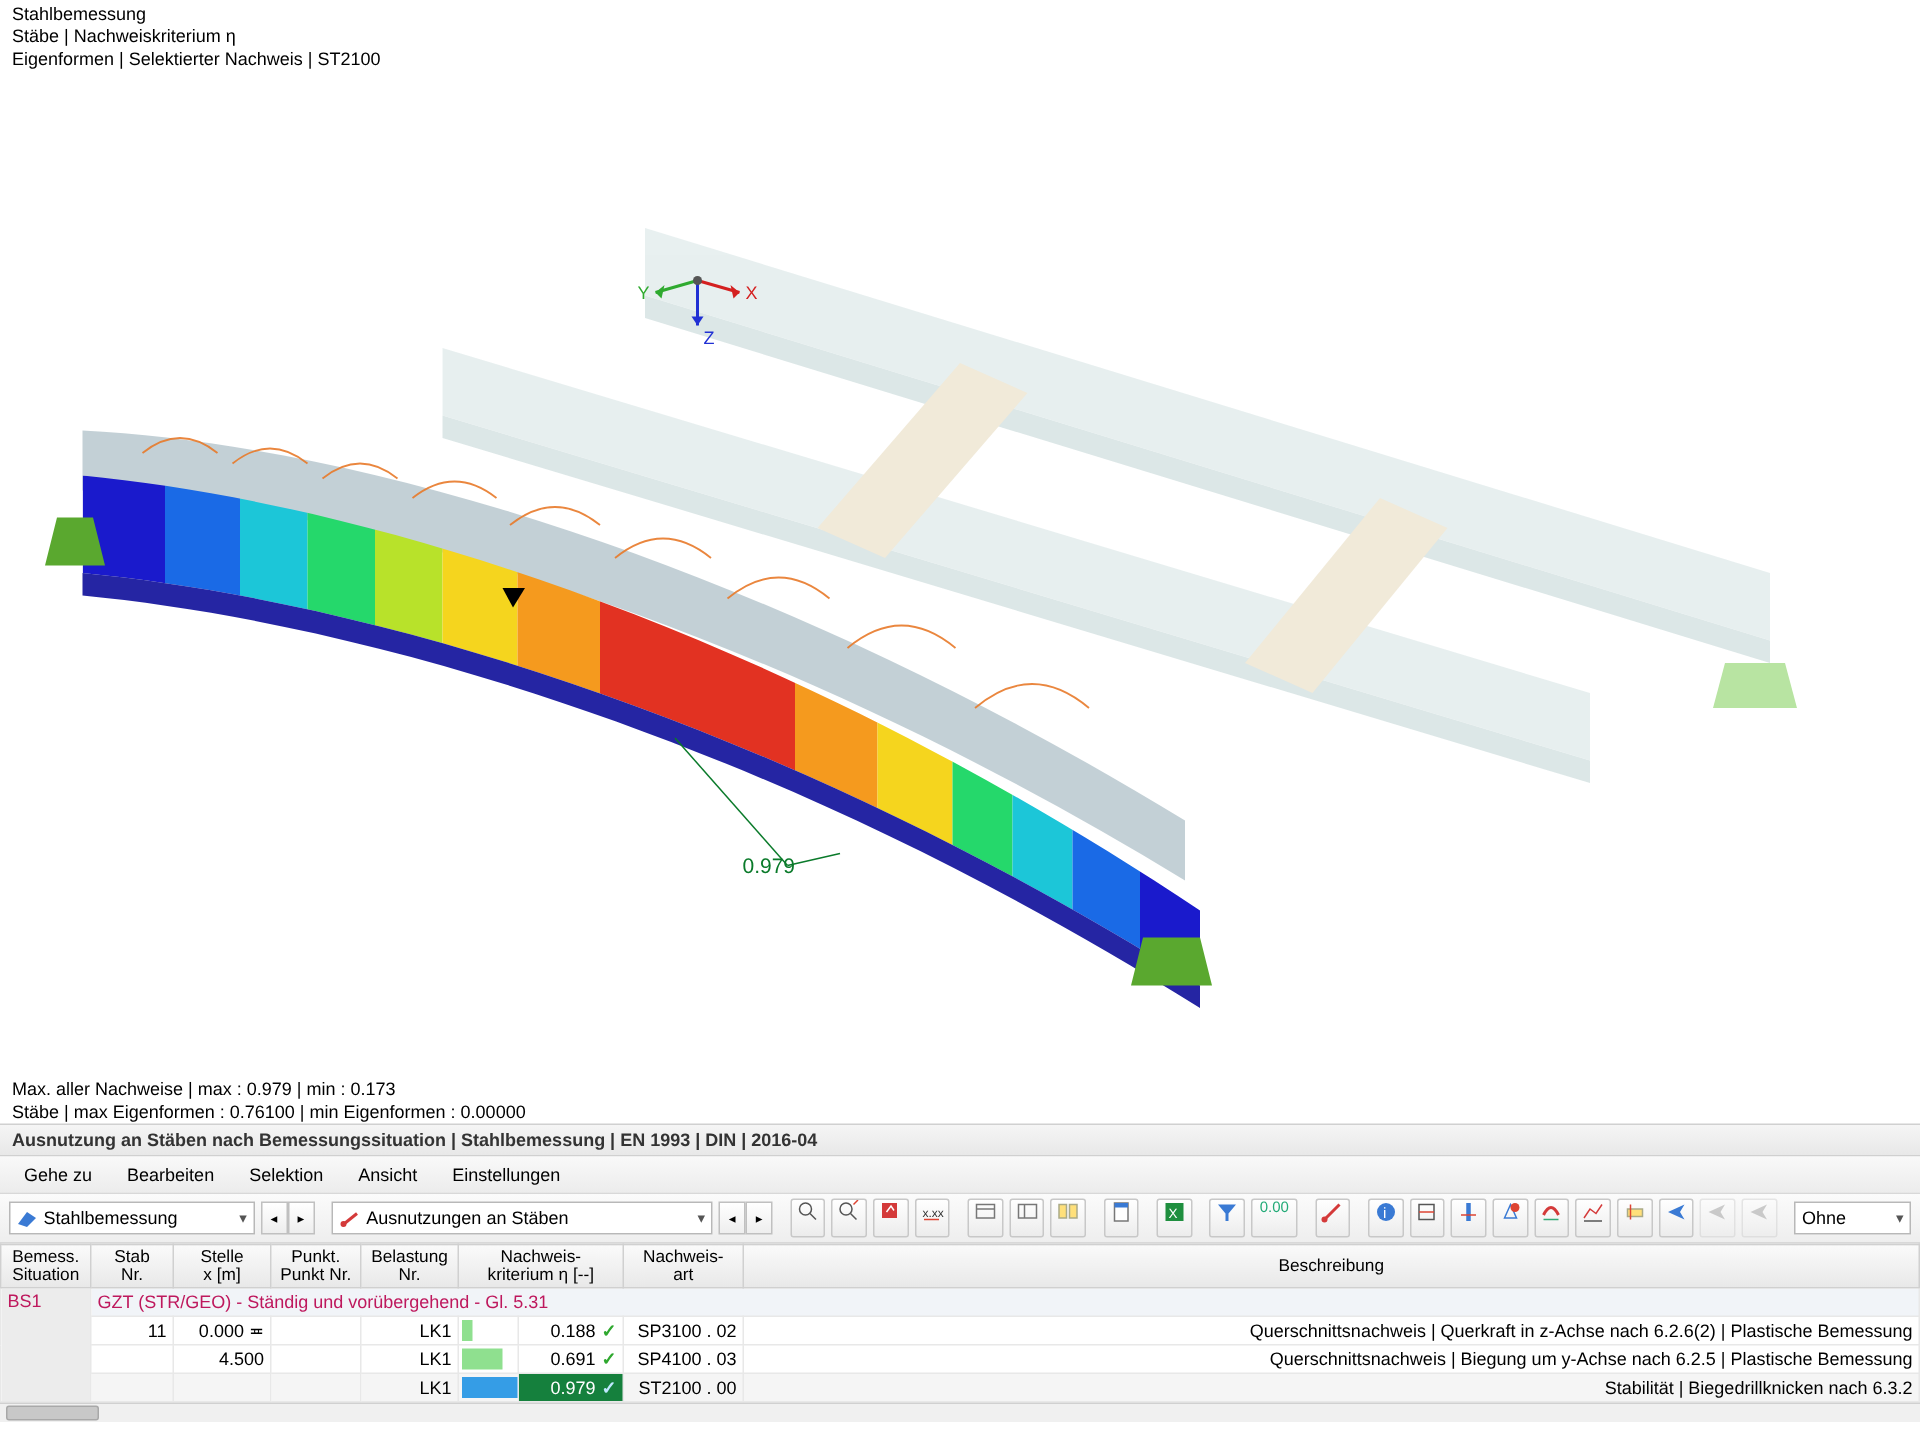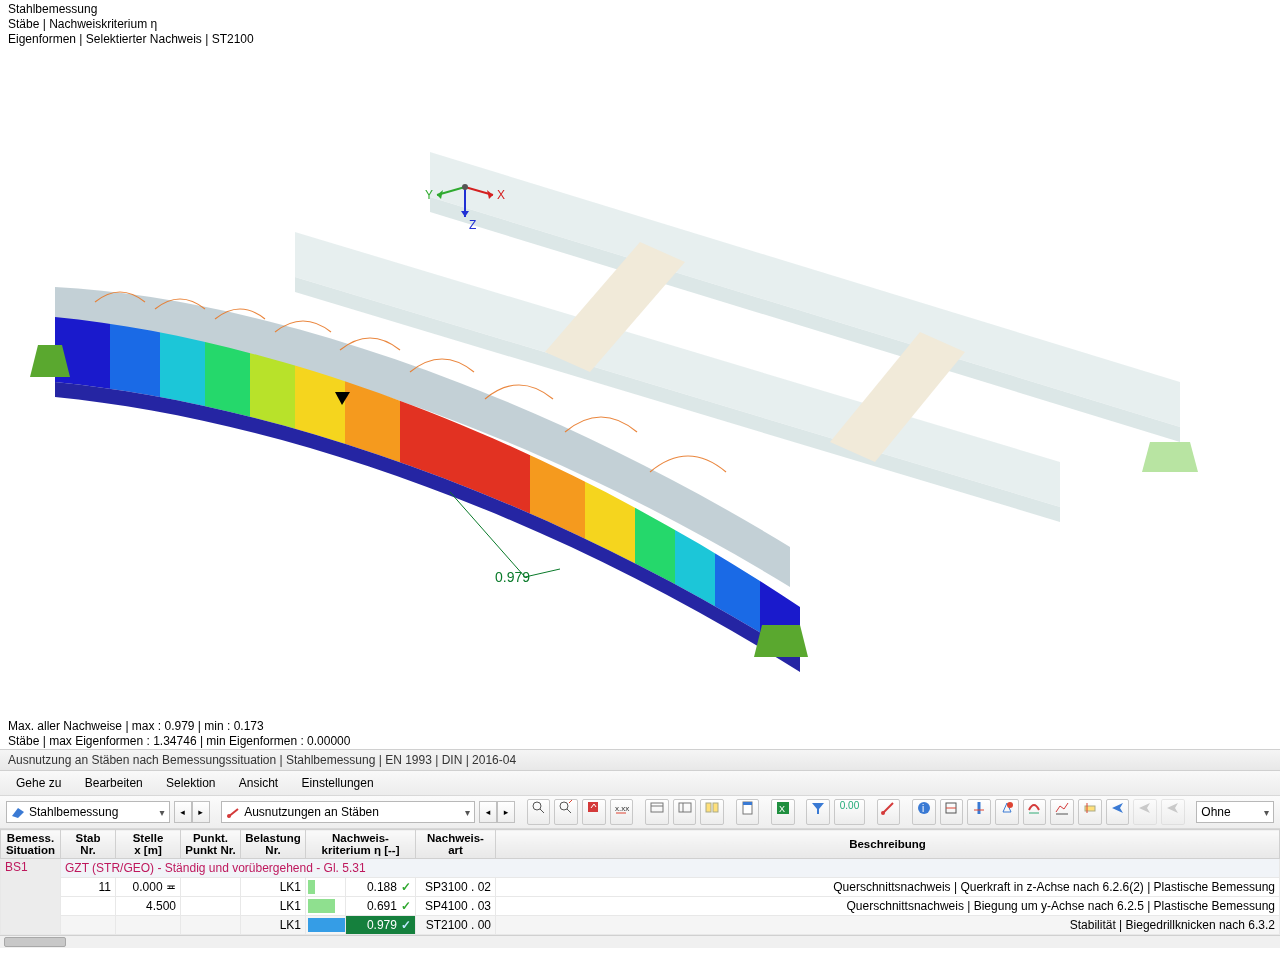--- a/index.html
+++ b/index.html
@@ -1,32 +1,32 @@
 <!DOCTYPE html>
 <html><head>
 <meta charset="utf-8">
 <style>
   html,body{margin:0;padding:0;font-family:"Segoe UI",Tahoma,Arial,sans-serif;font-size:12px;color:#000;background:#fff;width:1280px;height:960px;overflow:hidden}
   .header-text{padding:2px 8px 0 8px;line-height:15px;font-size:12px}
   .viewport{position:relative;width:1280px;height:670px;background:#fff}
   .viewport svg{position:absolute;left:0;top:0}
   .footer-text{padding:2px 8px 0 8px;line-height:15px}
-  .panel-title{background:linear-gradient(#f5f5f5,#e8e8e8);border-top:1px solid #d0d0d0;border-bottom:1px solid #d0d0d0;padding:3px 8px;font-weight:normal;color:#333}
+  .panel-title{background:linear-gradient(#f5f5f5,#e8e8e8);border-top:1px solid #d0d0d0;border-bottom:1px solid #d0d0d0;padding:3px 8px;font-weight:bold;color:#333}
   .menu-bar{background:linear-gradient(#f9f9f9,#ececec);border-bottom:1px solid #d8d8d8;padding:2px 6px}
   .menu-bar span{display:inline-block;padding:3px 10px;cursor:default}
   .toolbar{display:flex;align-items:center;background:linear-gradient(#fbfbfb,#eeeeee);border-bottom:1px solid #d8d8d8;padding:3px 6px;gap:4px}
   .combo{display:flex;align-items:center;background:#fff;border:1px solid #b8b8b8;height:20px;padding:0 4px;gap:4px}
   .combo .caret{font-size:10px;color:#555}
   .nav-btns{display:flex;gap:0}
   .nav-btn{border:1px solid #c0c0c0;background:linear-gradient(#fff,#eee);width:16px;height:20px;display:flex;align-items:center;justify-content:center;font-size:9px}
   .sep{width:4px}
   .tbtn{width:24px;height:24px;border:1px solid #c8c8c8;background:linear-gradient(#fff,#ececec);display:flex;align-items:flex-start;justify-content:center;font-size:10px;border-radius:2px}
   .tbtn svg{width:16px;height:16px}
   .table{border-collapse:collapse;width:100%;table-layout:fixed}
-  .table th{background:linear-gradient(#fafafa,#e8e8e8);border:1px solid #d0d0d0;font-weight:bold;padding:2px 4px;font-size:11.5px;text-align:center;height:16px}
+  .table th{background:linear-gradient(#fafafa,#e8e8e8);border:1px solid #d0d0d0;font-weight:normal;padding:2px 4px;font-size:11.5px;text-align:center;height:16px}
   .table td{border:1px solid #e8e8e8;padding:1px 4px;font-size:12px;text-align:right;height:16px;white-space:nowrap;overflow:hidden}
   .row-group td{background:#f1f4f8;text-align:left;color:#be185d}
   .left{text-align:left}
   .right{text-align:right!important}
   .tick{color:#2fa82f;font-weight:bold;padding-left:4px}
   .bar-cell{position:relative;padding:0!important}
   .bar-bg{position:absolute;left:2px;top:2px;bottom:2px;background:#8fe08f}
   .bar-sel{background:#359de6}
   .sel-row td{background:#f5f5f5}
   .situation-cell{background:#ececec!important;vertical-align:top;text-align:center}
@@ -119,21 +119,21 @@
     <line x1="0" y1="0" x2="0" y2="30" stroke="#2030d4" stroke-width="2"></line>
         <polygon points="0,30 -4,24 4,24" fill="#2030d4"></polygon>
     <text x="4" y="42" fill="#2030d4" font-size="12">Z</text>
     <circle cx="0" cy="0" r="3" fill="#555"></circle>
   </g>
 </svg>
 </div>
 
 <div class="footer-text">
   <div>Max. aller Nachweise | max  : 0.979 | min  : 0.173</div>
-  <div>Stäbe | max Eigenformen : 1.34746 | min Eigenformen : 0.00000</div>
+  <div>Stäbe | max Eigenformen : 0.76100 | min Eigenformen : 0.00000</div>
 </div>
 
 <div class="panel-title">Ausnutzung an Stäben nach Bemessungssituation | Stahlbemessung | EN 1993 | DIN | 2016-04</div>
 
 <div class="menu-bar">
   <span>Gehe zu</span>
   <span>Bearbeiten</span>
   <span>Selektion</span>
   <span>Ansicht</span>
   <span>Einstellungen</span>

